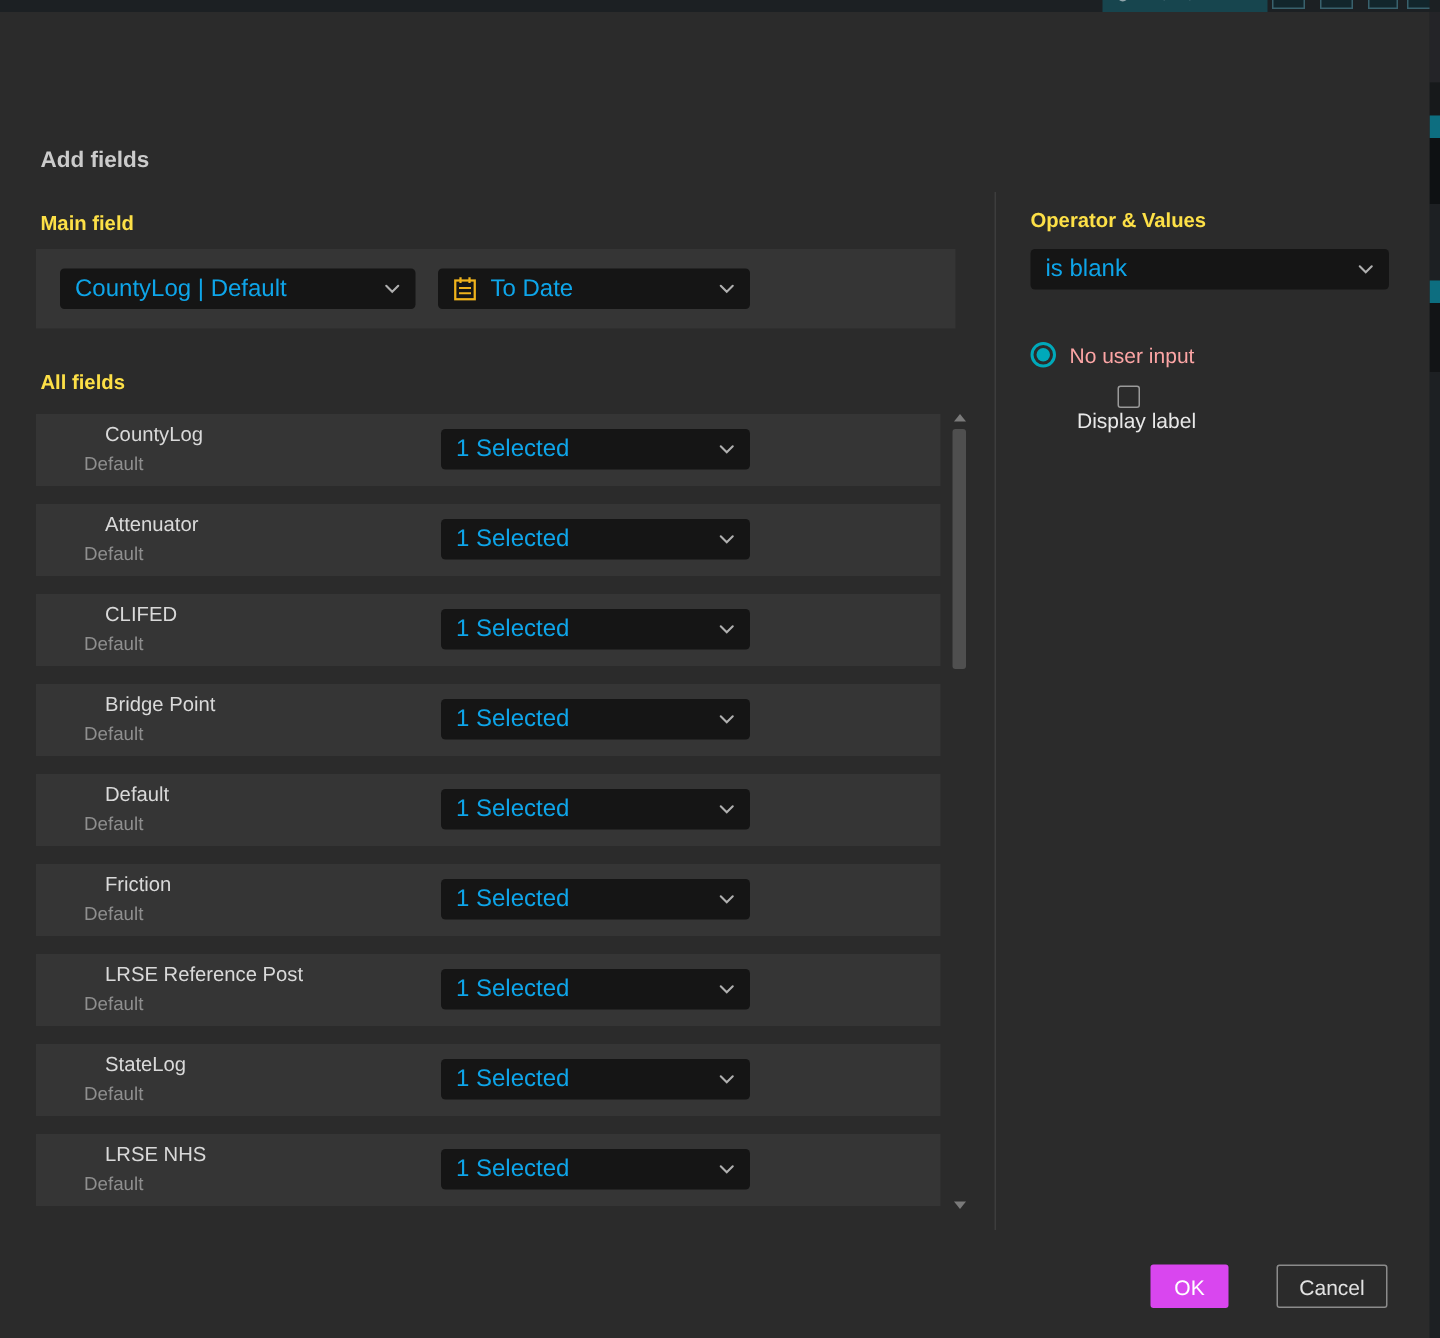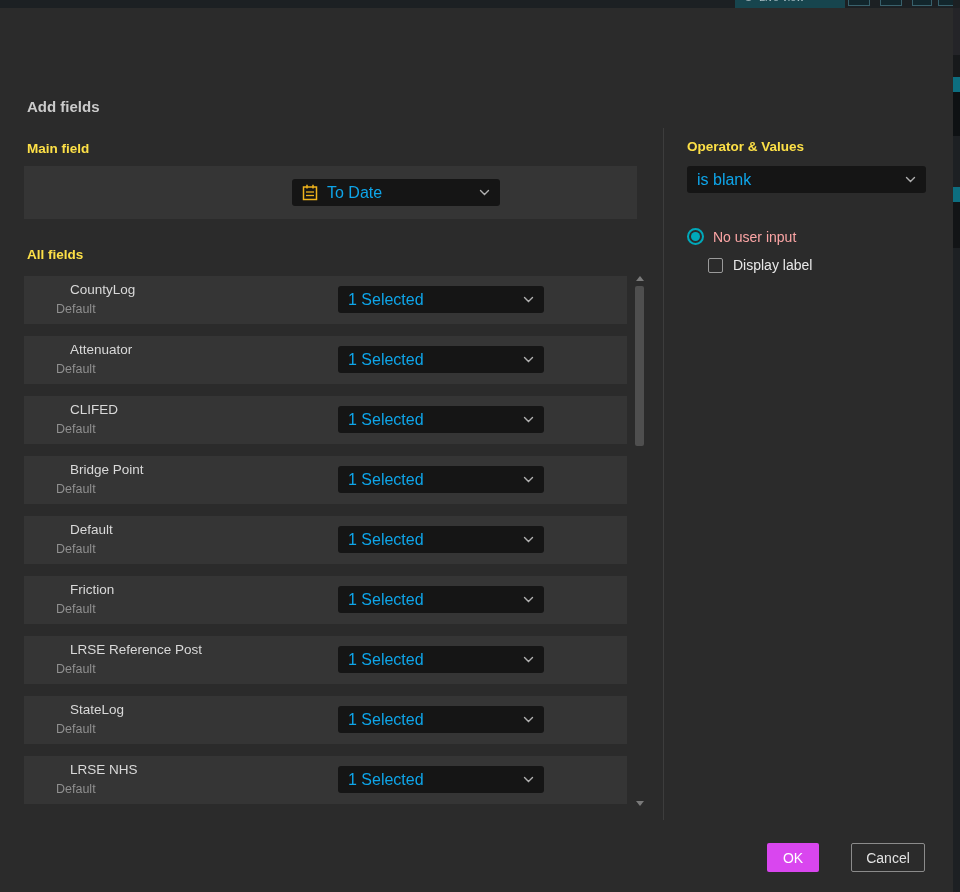--- a/index.html
+++ b/index.html
@@ -35,40 +35,40 @@
 
   .main-strip { position:absolute; left:24px; top:158px; width:613px; height:53px; background:#353535; }
   .dd-mainfield { left:16px; top:13px; width:237px; }
   .dd-maindate  { left:268px; top:13px; width:208px; }
   .cal-icon { margin-right:9px; flex:0 0 auto; display:flex; }
 
   
   .field-row { position:absolute; left:24px; width:603px; height:48px; background:#353535; }
   .row-name { position:absolute; left:46px; top:6px; font-size:13.5px; color:#d9d9d9; }
   .row-sub  { position:absolute; left:32px; top:26px; font-size:12.5px; color:#8f8f8f; }
-  .dd-row { left:270px; top:10px; width:206px;margin-left:44px; }
+  .dd-row { left:270px; top:10px; width:206px; }
 
   
   .scrollbar { position:absolute; left:634px; top:268px; width:12px; height:532px; }
   .sb-up { position:absolute; left:2px; top:0; width:0; height:0;
            border-left:4px solid transparent; border-right:4px solid transparent; border-bottom:5px solid #7a7a7a; }
   .sb-thumb { position:absolute; left:1px; top:10px; width:9px; height:160px; background:#4f4f4f; border-radius:2px; }
   .sb-down { position:absolute; left:2px; bottom:2px; width:0; height:0;
              border-left:4px solid transparent; border-right:4px solid transparent; border-top:5px solid #7a7a7a; }
 
   .v-divider { position:absolute; left:663px; top:120px; width:1px; height:692px; background:#3d3d3d; }
 
   
   .dd-operator { left:687px; top:158px; width:239px; }
   .radio-row { position:absolute; left:687px; top:220px; display:flex; align-items:center; }
   .radio { width:17px; height:17px; border-radius:50%; border:2px solid #00a9ba; display:flex; align-items:center;
            justify-content:center; cursor:pointer; flex:0 0 auto; }
   .radio .dot { width:9px; height:9px; border-radius:50%; background:#00a9ba; }
   .radio-label { margin-left:9px; font-size:14px; color:#fca5a5; }
-  .check-row { position:absolute; left:708px; top:249px; display:flex; align-items:center; }
+  .check-row { position:absolute; left:708px; top:249px; display:flex; align-items:center;flex-direction:column; }
   .checkbox { width:15px; height:15px; border:1.5px solid #9a9a9a; border-radius:2px; background:transparent;
               cursor:pointer; flex:0 0 auto; }
   .check-label { margin-left:10px; font-size:14px; color:#e8e8e8; }
 
   
   .btn-ok { position:absolute; left:767px; top:835px; width:52px; height:29px; background:#d946ef; color:#ffffff;
             font-size:14px; display:flex; align-items:center; justify-content:center; border-radius:2px; cursor:pointer; }
   .btn-cancel { position:absolute; left:851px; top:835px; width:74px; height:29px; border:1px solid #8b8b8b;
                 color:#e2e2e2; font-size:14px; display:flex; align-items:center; justify-content:center;
                 border-radius:2px; cursor:pointer; background:transparent; }
@@ -98,20 +98,26 @@
     <div class="seg" style="top:194px; height:46px; background:#121416;"></div>
   </div>
 
   <div class="dialog">
 
 
     <div class="h-add">Add fields</div>
 
     <div class="h-sub" style="left:27px; top:133px;">Main field</div>
     <div class="main-strip">
+      <div class="dd dd-mainfield">
+        <span class="dd-label">CountyLog | Default</span>
+        <svg class="chev" width="11" height="7" viewBox="0 0 11 7">
+          <path d="M1.5 1.5 L5.5 5.5 L9.5 1.5" stroke="#b0b0b0" stroke-width="1.4" fill="none" stroke-linecap="round"></path>
+        </svg>
+      </div>
       <div class="dd dd-maindate">
         <span class="cal-icon">
           <svg width="16" height="17" viewBox="0 0 16 17">
             <rect x="1.5" y="3" width="13" height="12.5" fill="none" stroke="#f0b31c" stroke-width="1.5"></rect>
             <line x1="5" y1="0.8" x2="5" y2="4.6" stroke="#f0b31c" stroke-width="1.5"></line>
             <line x1="11" y1="0.8" x2="11" y2="4.6" stroke="#f0b31c" stroke-width="1.5"></line>
             <line x1="4" y1="8" x2="12" y2="8" stroke="#f0b31c" stroke-width="1.3"></line>
             <line x1="4" y1="11.5" x2="12" y2="11.5" stroke="#f0b31c" stroke-width="1.3"></line>
           </svg>
         </span>

